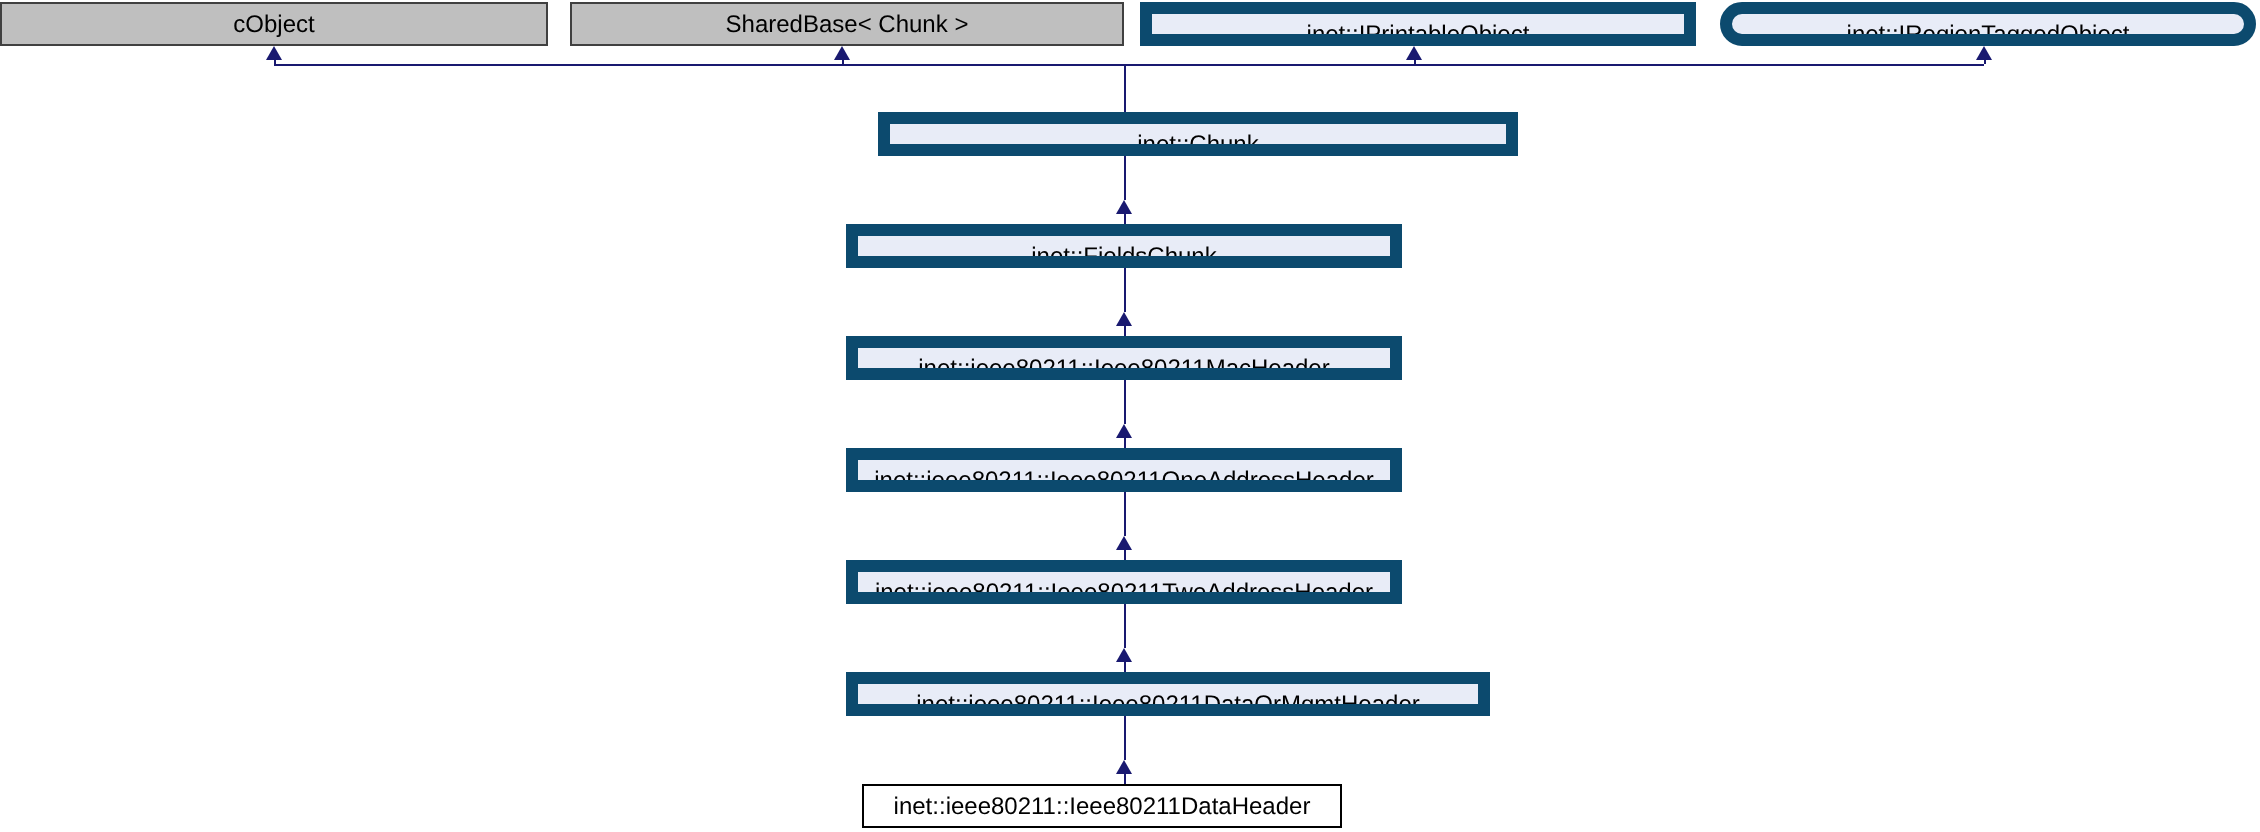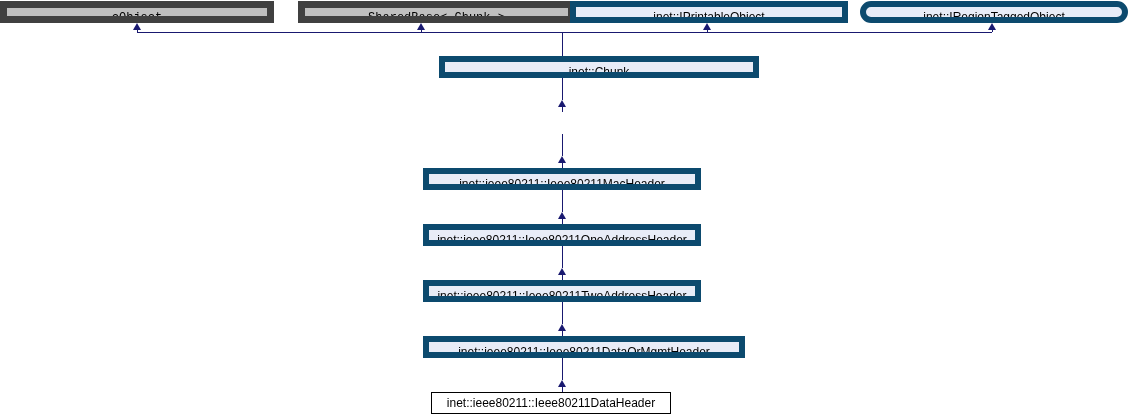--- a/index.html
+++ b/index.html
@@ -22,22 +22,21 @@
     line-height: 20px;
     text-align: center;
     font-size: 12px;
     color: #000000;
     white-space: nowrap;
     overflow: hidden;
   }
   
   .node.base-grey {
     background: #bfbfbf;
-    border: 7px solid #404040;
-    font-family: Liberation Mono, monospace;
+    border: 1px solid #404040;
   }
   
   .node.base-blue {
     background: #e8ecf7;
     border: 6px solid #0c4a6e;
   }
   
   .node.current {
     background: #ffffff;
     border: 1px solid #000000;
@@ -56,25 +55,26 @@
     border-right: 4px solid transparent;
     border-bottom: 7px solid #191970;
   }
 </style>
 </head>
 <body>
 
 <div id="diagram">
 
   <div class="node base-grey" id="n-top-0" style="left: 0px; top: 1px; width: 274px;">cObject</div>
-  <div class="node base-grey" id="n-top-1" style="left: 298px; top: 1px; width: 277px;">SharedBase&lt; Chunk &gt;</div>
+  <div class="node base-grey" id="n-top-1" style="left: 285px; top: 1px; width: 277px;">SharedBase&lt; Chunk &gt;</div>
   <div class="node base-blue" id="n-top-2" style="left: 570px; top: 1px; width: 278px;">inet::IPrintableObject</div>
   <div class="node base-blue" id="n-top-3" style="left: 860px; top: 1px; width: 268px; border-radius: 11px;">inet::IRegionTaggedObject</div>
 
   <div class="node base-blue" id="n-chain-0" style="left: 423px; top: 56px; width: 320px; margin-left: 16px;">inet::Chunk</div>
+  <div class="node base-blue" id="n-chain-1" style="left: 423px; top: 112px; width: 278px;">inet::FieldsChunk</div>
   <div class="node base-blue" id="n-chain-2" style="left: 423px; top: 168px; width: 278px;">inet::ieee80211::Ieee80211MacHeader</div>
   <div class="node base-blue" id="n-chain-3" style="left: 423px; top: 224px; width: 278px;">inet::ieee80211::Ieee80211OneAddressHeader</div>
   <div class="node base-blue" id="n-chain-4" style="left: 423px; top: 280px; width: 278px;">inet::ieee80211::Ieee80211TwoAddressHeader</div>
   <div class="node base-blue" id="n-chain-5" style="left: 423px; top: 336px; width: 322px;">inet::ieee80211::Ieee80211DataOrMgmtHeader</div>
   <div class="node current" id="n-chain-6" style="left: 431px; top: 392px; width: 240px;">inet::ieee80211::Ieee80211DataHeader</div>
 
   <div id="edge-layer">
       <div class="arrow" style="left: 133px; top: 23px;"></div>
       <div class="edge-v" style="left: 137px; top: 30px; height: 2px;"></div>
       <div class="arrow" style="left: 417px; top: 23px;"></div>

